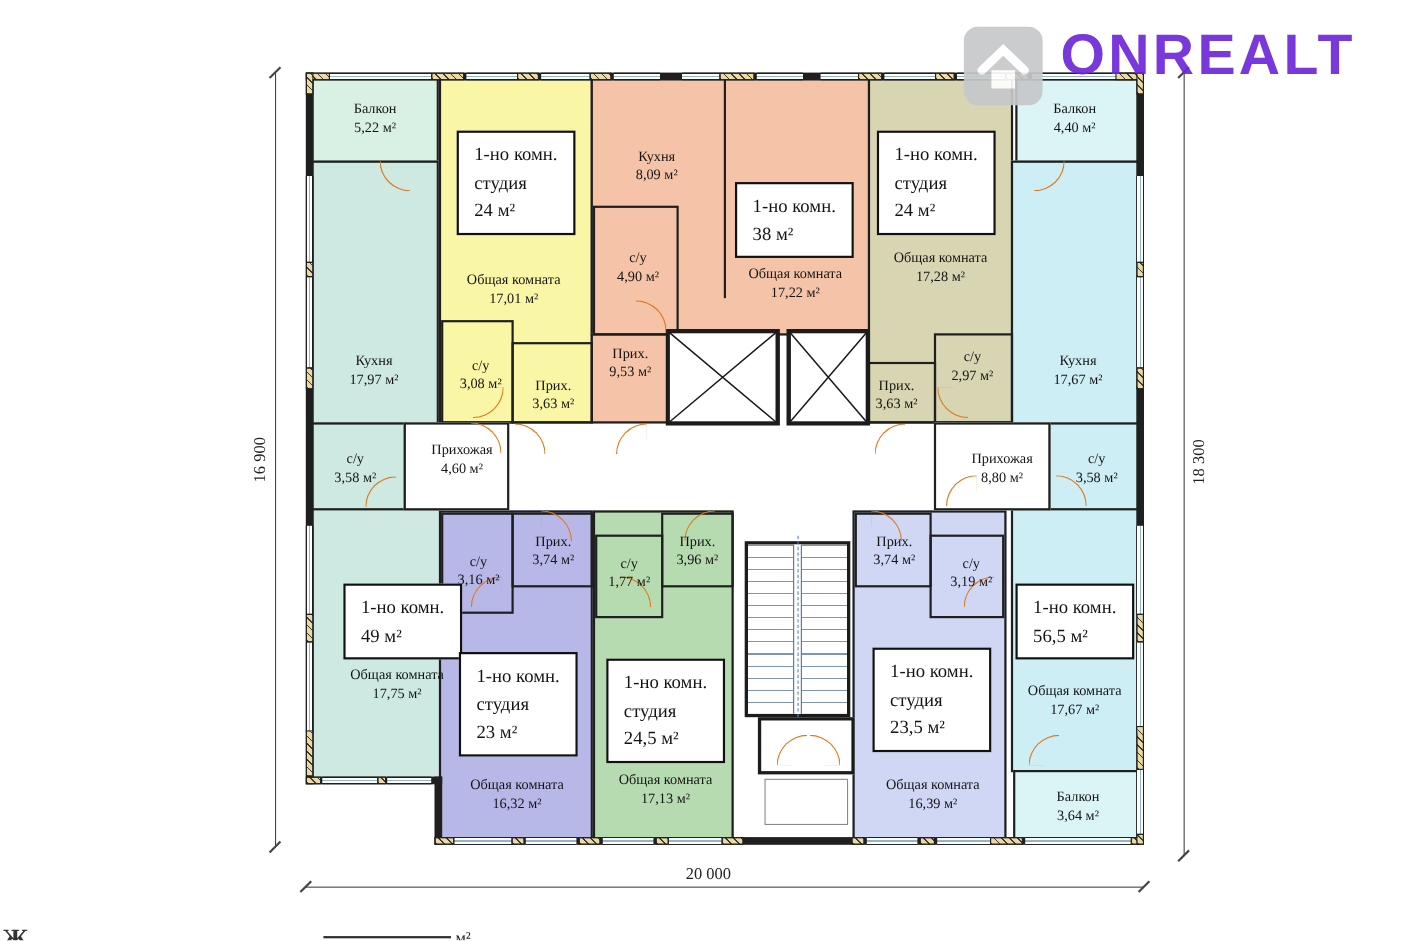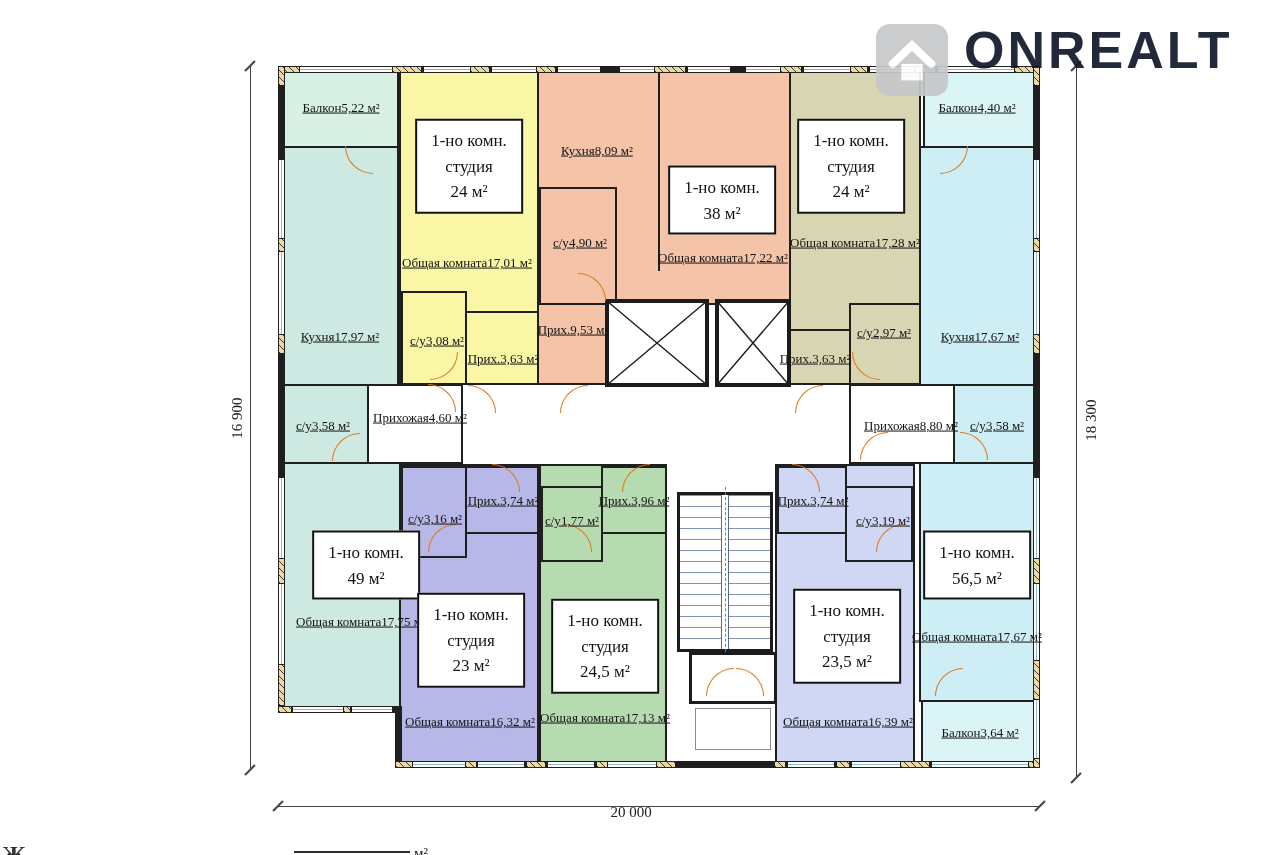--- a/index.html
+++ b/index.html
@@ -8,22 +8,22 @@
   #plan{position:absolute;inset:0;}
 
   .room,.part,.wall,.lbl,.boxlbl,.winh,.winv,.hatch,.door,.dim,.tick,.frag,.frag-line{position:absolute;box-sizing:border-box;}
 
   .room{border:2px solid #1f1f1f;}
   .part{border:2px solid #1f1f1f;background:transparent;}
   .part.white{background:#fff;}
   .wall{background:#1f1f1f;}
 
   .lbl{transform:translate(-50%,-50%);text-align:right;font-size:13px;line-height:1.3;
-       white-space:nowrap;display:flex;flex-direction:row;align-items:center;z-index:6;text-decoration:underline;}
-  .boxlbl{transform:translate(-50%,-50%);background:#fff;border:2px solid #111;text-align:center;
+       white-space:nowrap;display:flex;flex-direction:column;align-items:center;z-index:6;}
+  .boxlbl{transform:translate(-50%,-50%);background:#fff;border:2px solid #111;
           font-size:17px;line-height:1.5;padding:7px 14px;white-space:nowrap;z-index:7;
           display:flex;flex-direction:column;}
   .winh{height:7px;background:linear-gradient(to bottom,#1f1f1f 0 1px,#fff 1px 3px,#8fb6c9 3px 4px,#fff 4px 6px,#1f1f1f 6px 7px);z-index:4;}
   .winv{width:7px;background:linear-gradient(to right,#1f1f1f 0 1px,#fff 1px 3px,#8fb6c9 3px 4px,#fff 4px 6px,#1f1f1f 6px 7px);z-index:4;}
   .hatch{background:repeating-linear-gradient(45deg,#3a3a3a 0 1px,#ecd9a2 1px 5px);border:1px solid #222;z-index:4;}
   .door{width:28px;height:28px;border-top:1.6px solid #e0781c;border-left:1.6px solid #e0781c;
         border-top-left-radius:100%;z-index:5;}
 
   .lifts{position:absolute;left:605px;top:299px;z-index:3;}
   .stairs{position:absolute;left:677px;top:492px;width:96px;height:160px;border:3px solid #1c1c1c;
@@ -34,21 +34,21 @@
   .vestibule{position:absolute;left:689px;top:652px;width:88px;height:52px;border:3px solid #1c1c1c;background:#fff;z-index:3;box-sizing:border-box;}
   .porch{position:absolute;left:695px;top:708px;width:76px;height:42px;border:1.5px solid #8a8a8a;background:#fff;z-index:2;box-sizing:border-box;}
 
   .dim{background:#444;z-index:8;}
   .dimlabel{position:absolute;font-size:15px;color:#222;transform:translate(-50%,-50%);z-index:8;white-space:nowrap;}
   .dimlabel.vert{transform:translate(-50%,-50%) rotate(-90deg);}
   .tick{width:14px;height:2px;background:#444;transform:rotate(-45deg);z-index:8;}
 
   .logo{position:absolute;left:876px;top:24px;display:flex;gap:16px;align-items:flex-start;z-index:60;opacity:.92;}
   .logo-brand{font-family:"Liberation Sans",sans-serif;font-weight:700;font-size:52px;line-height:1;
-              letter-spacing:3px;color:#0f172a;}
+              letter-spacing:3px;color:#6d28d9;}
   .logo-tagline{font-family:"Liberation Sans",sans-serif;font-weight:700;font-size:15px;
               letter-spacing:13px;color:#d2d4d6;margin-top:9px;}
 
   .frag-zh{left:2px;top:841px;font-weight:700;font-size:24px;color:#333;z-index:9;}
   .frag-line{left:294px;top:851px;width:116px;border-top:2px solid #2c2c2c;z-index:9;}
   .frag-m2{left:414px;top:845px;font-size:15px;color:#222;z-index:9;}
 </style>
 </head>
 <body>
 
@@ -276,21 +276,21 @@
     <div class="dim" style="left:1076px;top:66px;width:1px;height:712px;"></div>
     <div class="dim" style="left:278px;top:806px;width:762px;height:1px;"></div>
     <div class="tick" style="left:243px;top:65px;"></div>
     <div class="tick" style="left:243px;top:769px;"></div>
     <div class="tick" style="left:1069px;top:65px;"></div>
     <div class="tick" style="left:1069px;top:777px;"></div>
     <div class="tick" style="left:271px;top:805px;"></div>
     <div class="tick" style="left:1033px;top:805px;"></div>
     <div class="dimlabel vert" style="left:237px;top:418px;">16 900</div>
     <div class="dimlabel vert" style="left:1091px;top:420px;">18 300</div>
-    <div class="dimlabel" style="left:631px;top:796px;margin-top:16px;">20 000</div>
+    <div class="dimlabel" style="left:644px;top:796px;">20 000</div>
   <div class="winh" style="left: 300px; top: 66px; width: 92px;"></div>
       <div class="winh" style="left: 424px; top: 66px; width: 46px;"></div>
       <div class="winh" style="left: 492px; top: 66px; width: 44px;"></div>
       <div class="winh" style="left: 558px; top: 66px; width: 42px;"></div>
       <div class="winh" style="left: 620px; top: 66px; width: 34px;"></div>
       <div class="winh" style="left: 688px; top: 66px; width: 42px;"></div>
       <div class="winh" style="left: 746px; top: 66px; width: 34px;"></div>
       <div class="winh" style="left: 804px; top: 66px; width: 46px;"></div>
       <div class="winh" style="left: 870px; top: 66px; width: 44px;"></div>
       <div class="winh" style="left: 938px; top: 66px; width: 94px;"></div>

